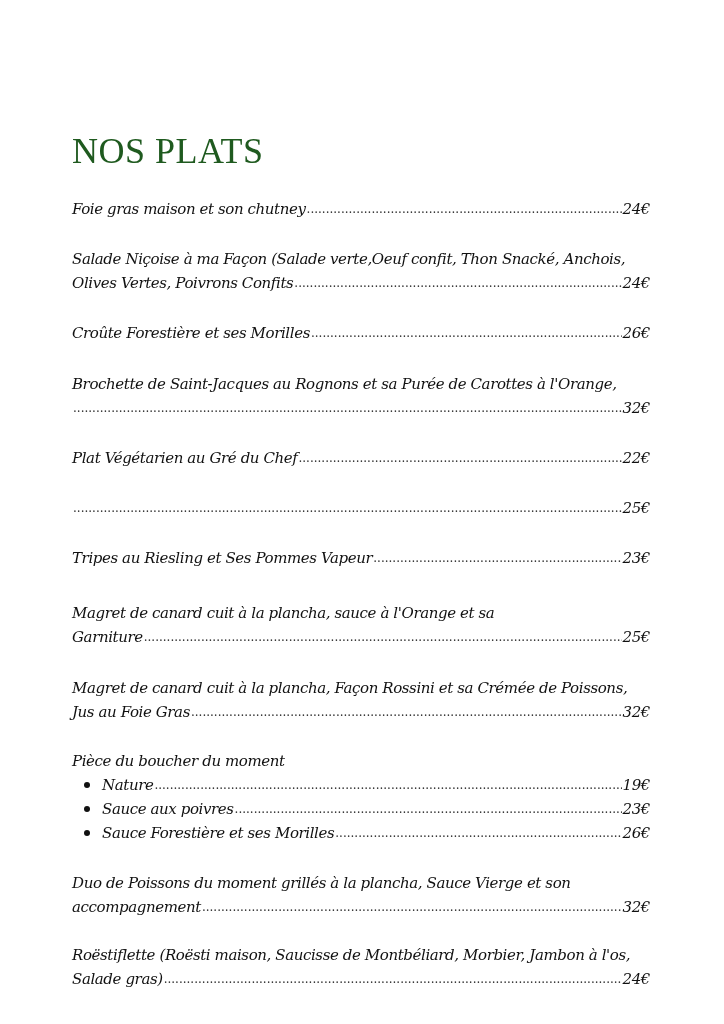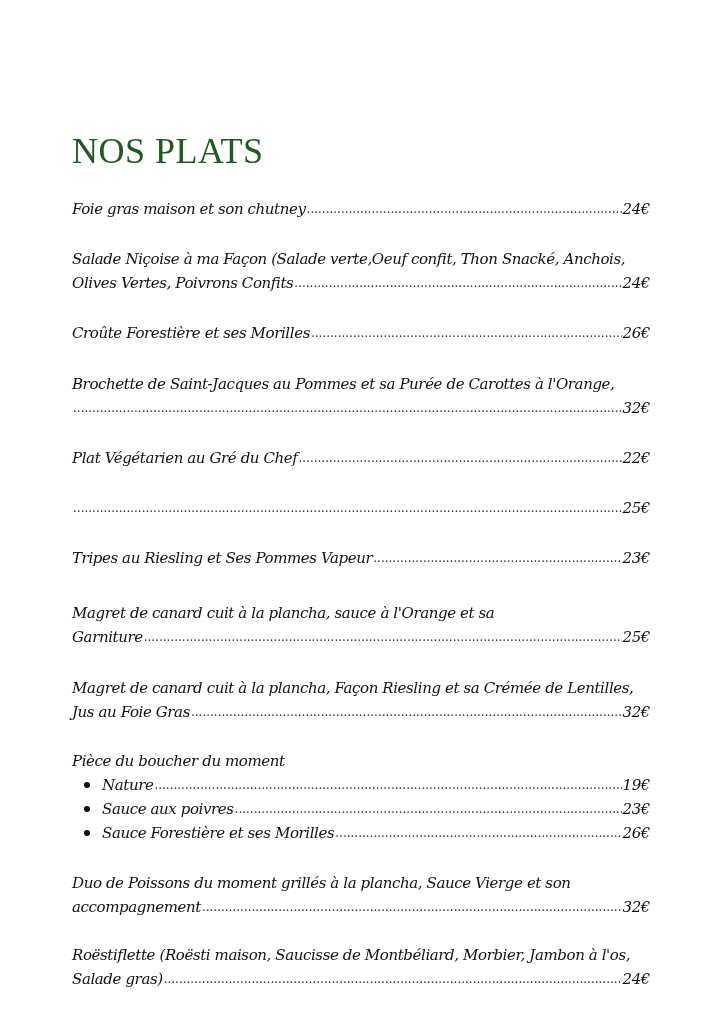--- a/index.html
+++ b/index.html
@@ -43,21 +43,21 @@
   <div class="item" style="top:321px">
     <div class="line">
         <span class="name">Croûte Forestière et ses Morilles</span>
         <span class="dots"></span>
         <span class="price">26€</span>
       </div>
   </div>
 
   <div class="item" style="top:372px">
     <div class="line">
-        <span class="name">Brochette de Saint-Jacques au Pommes et sa Purée de Carottes à l'Orange,</span>
+        <span class="name">Brochette de Saint-Jacques au Rognons et sa Purée de Carottes à l'Orange,</span>
       </div>
     <div class="line">
         <span class="dots"></span>
         <span class="price">32€</span>
       </div>
   </div>
 
   <div class="item" style="top:446px">
     <div class="line">
         <span class="name">Plat Végétarien  au Gré du Chef</span>
@@ -87,21 +87,21 @@
       </div>
     <div class="line">
         <span class="name">Garniture</span>
         <span class="dots"></span>
         <span class="price">25€</span>
       </div>
   </div>
 
   <div class="item" style="top:676px">
     <div class="line">
-        <span class="name">Magret de canard cuit à la plancha, Façon Riesling et sa Crémée de Lentilles,</span>
+        <span class="name">Magret de canard cuit à la plancha, Façon Rossini et sa Crémée de Poissons,</span>
       </div>
     <div class="line">
         <span class="name">Jus au Foie Gras</span>
         <span class="dots"></span>
         <span class="price">32€</span>
       </div>
   </div>
 
   <div class="item" style="top:749px">
     <div class="line">

